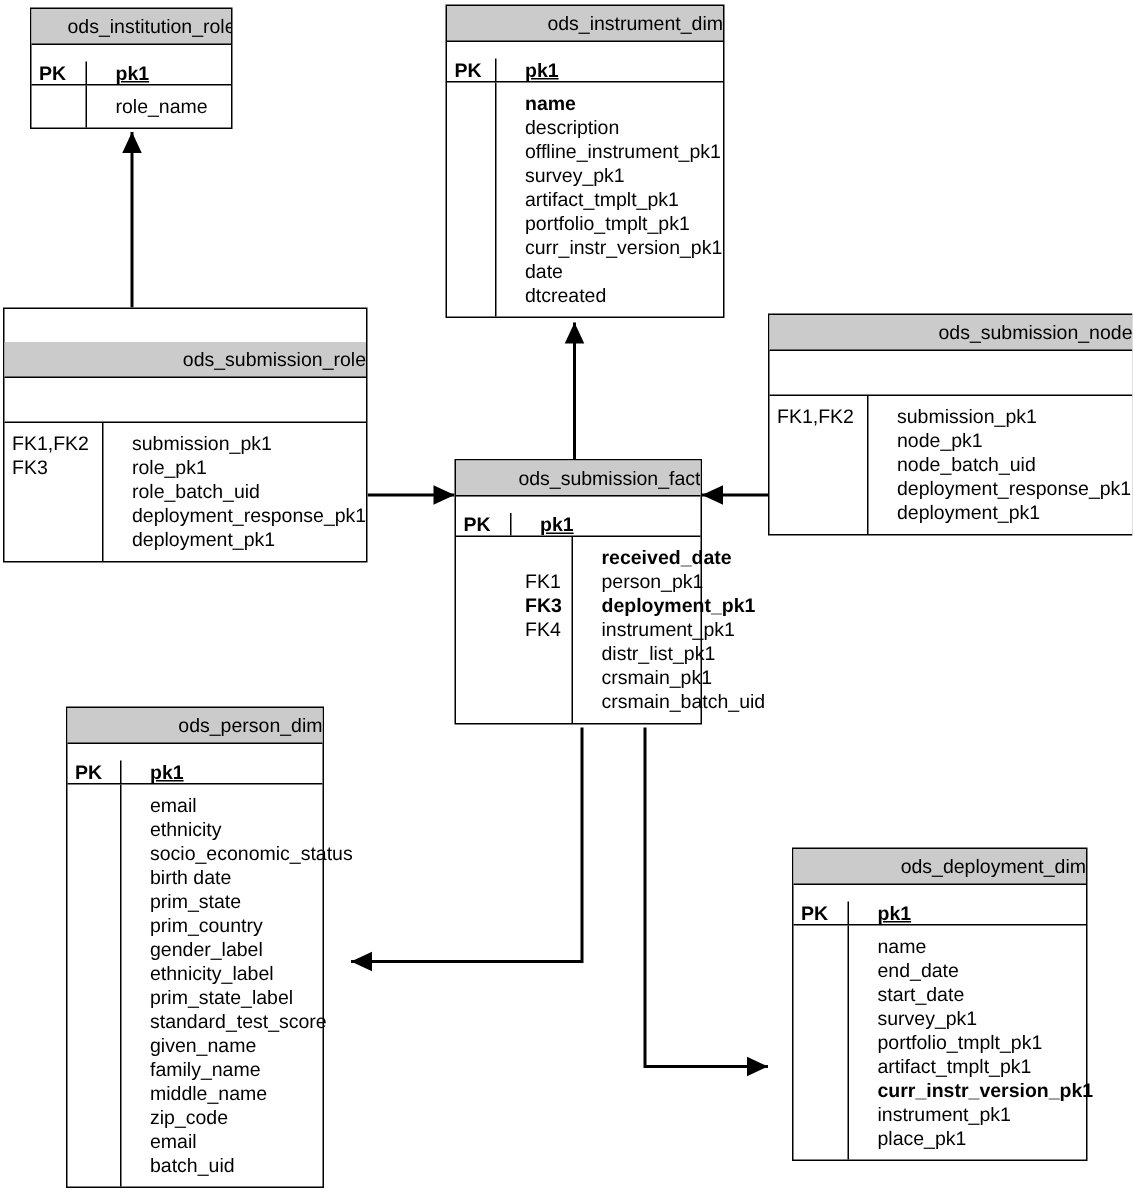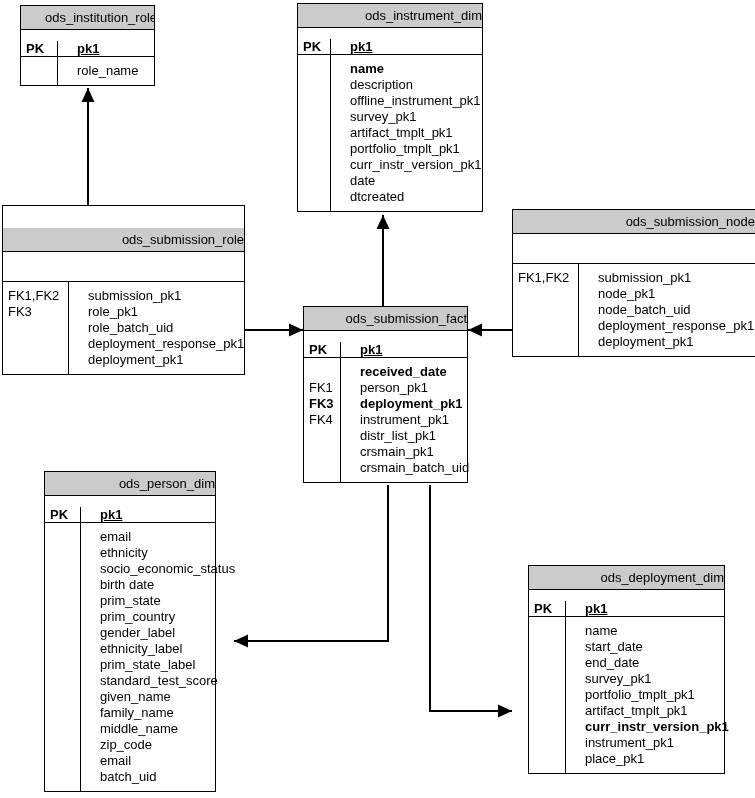--- a/index.html
+++ b/index.html
@@ -152,21 +152,21 @@
       <div class="entity-title" style="height: 24px; line-height: 24px; background: rgb(203, 203, 203);">ods_submission_fact</div>
       <div class="section key-section" style="height: 27px;">
         <div class="col-left" style="width: 37px;">
           <span class="key-label">PK</span>
         </div>
         <div class="col-right">
           <span class="key-name">pk1</span>
         </div>
       </div>
       <div class="section body-section">
-        <div class="col-left" style="width: 37px;">
+        <div class="col-left" style="width: 37px; margin-left: 41px;">
           <div class="line fk-label">&nbsp;</div>
           <div class="line fk-label">FK1</div>
           <div class="line fk-label bold">FK3</div>
           <div class="line fk-label">FK4</div>
           <div class="line fk-label">&nbsp;</div>
           <div class="line fk-label">&nbsp;</div>
           <div class="line fk-label">&nbsp;</div>
         </div>
         <div class="col-right">
           <div class="line attr-name bold">received_date</div>
@@ -245,22 +245,22 @@
           <div class="line fk-label">&nbsp;</div>
           <div class="line fk-label">&nbsp;</div>
           <div class="line fk-label">&nbsp;</div>
           <div class="line fk-label">&nbsp;</div>
           <div class="line fk-label">&nbsp;</div>
           <div class="line fk-label">&nbsp;</div>
           <div class="line fk-label">&nbsp;</div>
         </div>
         <div class="col-right">
           <div class="line attr-name">name</div>
+          <div class="line attr-name">end_date</div>
           <div class="line attr-name">start_date</div>
-          <div class="line attr-name">end_date</div>
           <div class="line attr-name">survey_pk1</div>
           <div class="line attr-name">portfolio_tmplt_pk1</div>
           <div class="line attr-name">artifact_tmplt_pk1</div>
           <div class="line attr-name bold">curr_instr_version_pk1</div>
           <div class="line attr-name">instrument_pk1</div>
           <div class="line attr-name">place_pk1</div>
         </div>
       </div>
     </div>
   </div>

